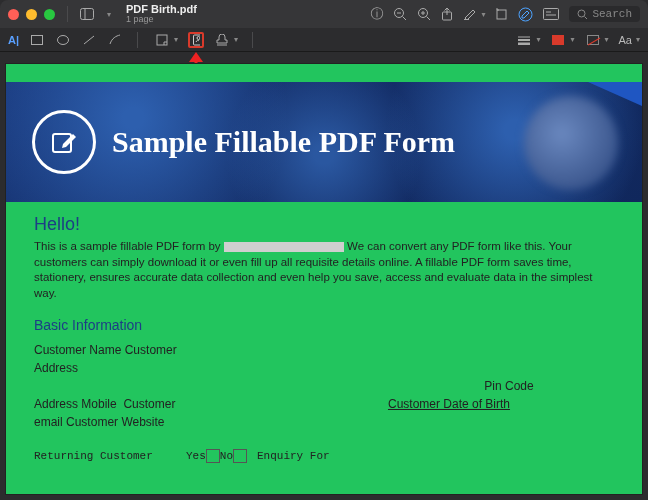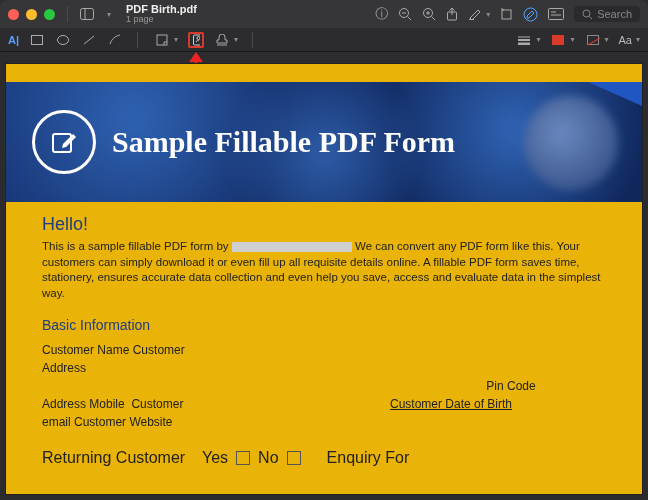--- a/index.html
+++ b/index.html
@@ -30,21 +30,21 @@
   .tb-icon { color: #a0a0a0; font-size: 12px; width: 18px; text-align: center; }
   .title-wrap { display: flex; flex-direction: column; color: #e0e0e0; line-height: 1; }
   .title-wrap .t1 { font-size: 11px; font-weight: 600; color: #eee; }
   .title-wrap .t2 { font-size: 9px; color: #999; }
   .tb-spacer { flex: 1; }
   .tb-right { display: flex; align-items: center; gap: 10px; color: #a0a0a0; font-size: 13px; }
   .tb-right .blue { color: #4da3ff; }
   .search-pill {
     display: flex; align-items: center; gap: 4px;
     background: #2a2a2c; border-radius: 4px; padding: 2px 8px;
-    font-size: 11px; color: #888;
+    font-size: 11px; color: #888; font-family: Liberation Mono, monospace;
   }
 
   .toolstrip {
     height: 24px;
     background: #2c2c2e;
     display: flex;
     align-items: center;
     padding: 0 8px;
     gap: 12px;
     color: #a0a0a0;
@@ -69,21 +69,21 @@
 
   .arrow {
     position: absolute;
     left: 184px; top: 52px;
     pointer-events: none;
   }
 
   .page-area {
     position: absolute;
     left: 6px; right: 6px; top: 64px; bottom: 6px;
-    background: #eab308;
+    background: #22c55e;
     box-shadow: 0 0 0 1px #222;
     overflow: hidden;
   }
   .page-margin { padding: 18px 0 0 0; }
   .banner {
     margin: 0;
     height: 120px;
     background: radial-gradient(circle at 20% 30%, #2d5fae 2%, transparent 30%),
                 radial-gradient(circle at 50% 60%, #2a57a0 3%, transparent 30%),
                 radial-gradient(circle at 80% 40%, #2d5fae 2%, transparent 25%),
@@ -113,39 +113,39 @@
   }
   .banner-title {
     color: #fff;
     font-family: Georgia, "Times New Roman", serif;
     font-weight: 700;
     font-size: 30px;
     line-height: 1.05;
   }
 
   .doc-body {
-    padding: 12px 28px 0 36px;
+    padding: 12px 28px 0 28px;
     font-size: 12px;
     color: #222;
   }
   .hello { color: #1d3e85; font-size: 18px; font-weight: 400; margin-bottom: 4px; }
   .para { font-size: 11.5px; line-height: 1.35; color:#222; }
   .redact { display:inline-block; width:120px; height:10px; background:#cfcfcf; vertical-align:middle;}
   .section { color:#1d3e85; font-size:14px; margin: 16px 0 10px 0; }
   .grid {
     display: grid;
     grid-template-columns: 160px 1fr 1fr;
     row-gap: 4px;
     font-size: 12px;
     color:#222;
   }
   .lbl {}
   .rt { text-align:center; }
 
-  .row-return { display:flex; gap:8px; align-items:center; margin-top:20px; font-size:16px; }
+  .row-return { display:flex; align-items:center; margin-top:20px; font-size:11px;font-family:Liberation Mono, monospace; }
   .chk { display:inline-block; width:14px; height:14px; border:1px solid #555; }
   svg { display:block; }
 </style>
 </head>
 <body>
 
 <div class="titlebar">
   <div class="traffic">
     <div class="dot red"></div>
     <div class="dot yellow"></div>

